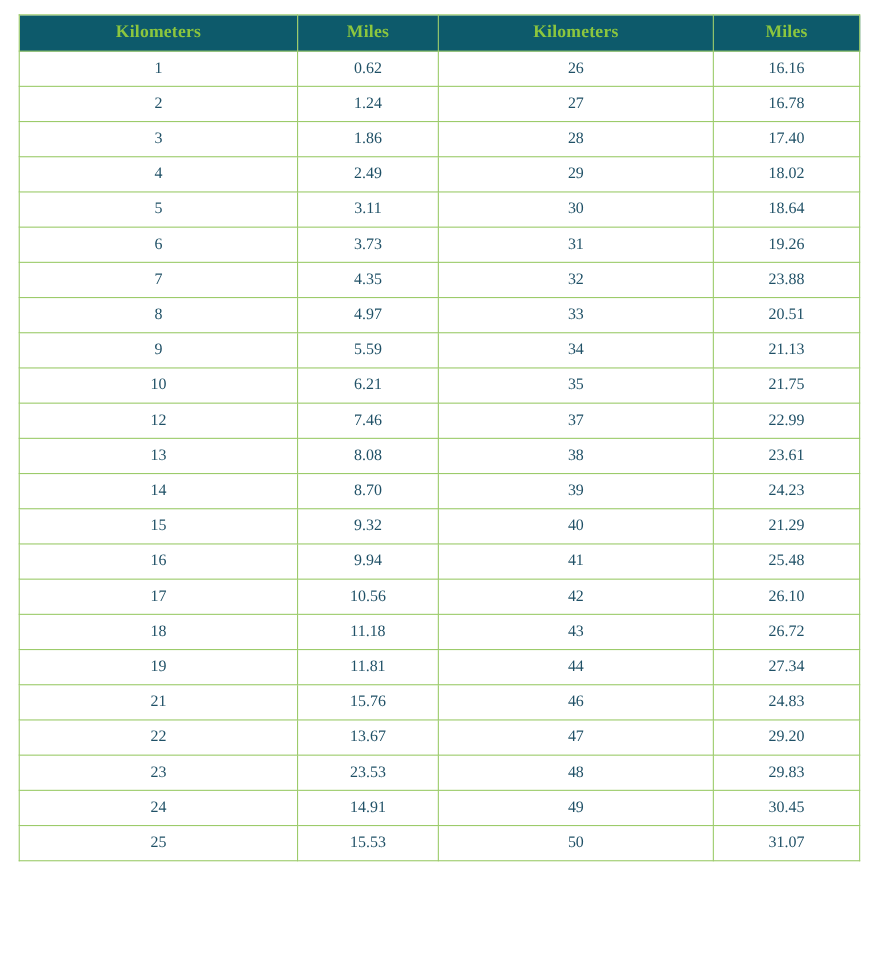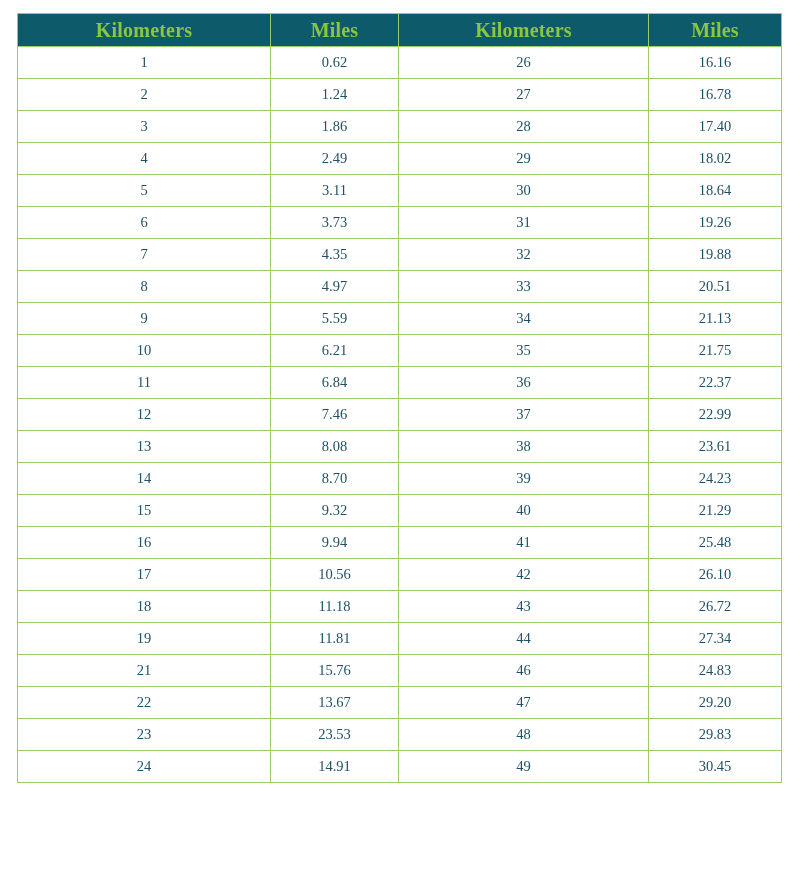--- a/index.html
+++ b/index.html
@@ -35,21 +35,21 @@
   table.conv col.c1 { width: 253px; }
   table.conv col.c2 { width: 128px; }
   table.conv col.c3 { width: 250px; }
   table.conv col.c4 { width: 133px; }
 
   thead th {
     background: #0d5a6b;
     color: #8cc63e;
     font-family: "Liberation Serif", "DejaVu Serif", serif;
     font-weight: bold;
-    font-size: 20px;
+    font-size: 16px;
     letter-spacing: 0.2px;
     text-align: center;
     height: 33px;
     padding: 0;
     border: 1px solid #9ccb6a;
     box-sizing: border-box;
   }
   tbody td {
     height: 32px;
     padding: 0;
@@ -117,47 +117,41 @@
           <tr>
             <td>6</td>
             <td>3.73</td>
             <td>31</td>
             <td>19.26</td>
           </tr>
           <tr>
             <td>7</td>
             <td>4.35</td>
             <td>32</td>
-            <td>19.88</td>
+            <td>23.88</td>
           </tr>
           <tr>
             <td>8</td>
             <td>4.97</td>
             <td>33</td>
             <td>20.51</td>
           </tr>
           <tr>
             <td>9</td>
             <td>5.59</td>
             <td>34</td>
             <td>21.13</td>
           </tr>
           <tr>
             <td>10</td>
             <td>6.21</td>
             <td>35</td>
             <td>21.75</td>
           </tr>
           <tr>
-            <td>11</td>
-            <td>6.84</td>
-            <td>36</td>
-            <td>22.37</td>
-          </tr>
-          <tr>
             <td>12</td>
             <td>7.46</td>
             <td>37</td>
             <td>22.99</td>
           </tr>
           <tr>
             <td>13</td>
             <td>8.08</td>
             <td>38</td>
             <td>23.61</td>
@@ -214,17 +208,23 @@
             <td>23</td>
             <td>23.53</td>
             <td>48</td>
             <td>29.83</td>
           </tr>
           <tr>
             <td>24</td>
             <td>14.91</td>
             <td>49</td>
             <td>30.45</td>
+          </tr>
+          <tr>
+            <td>25</td>
+            <td>15.53</td>
+            <td>50</td>
+            <td>31.07</td>
           </tr>
         </tbody>
     </table>
   </div>
 </div>
 
 </body></html>

